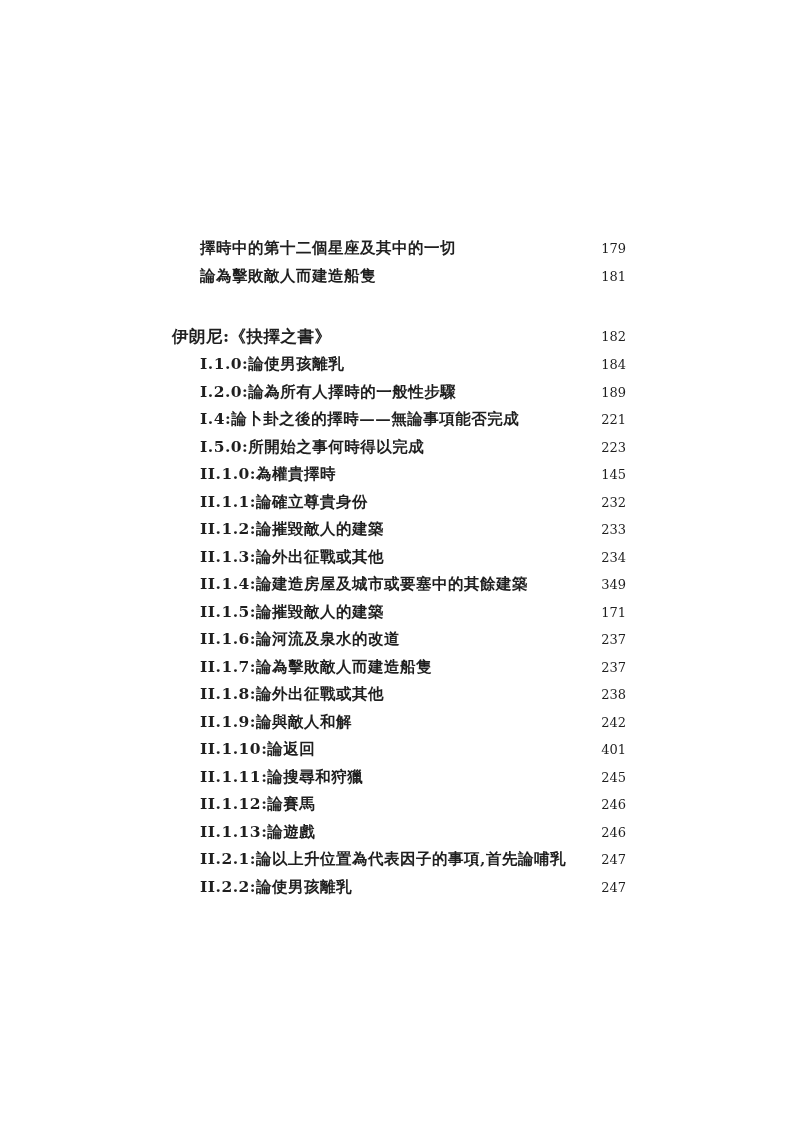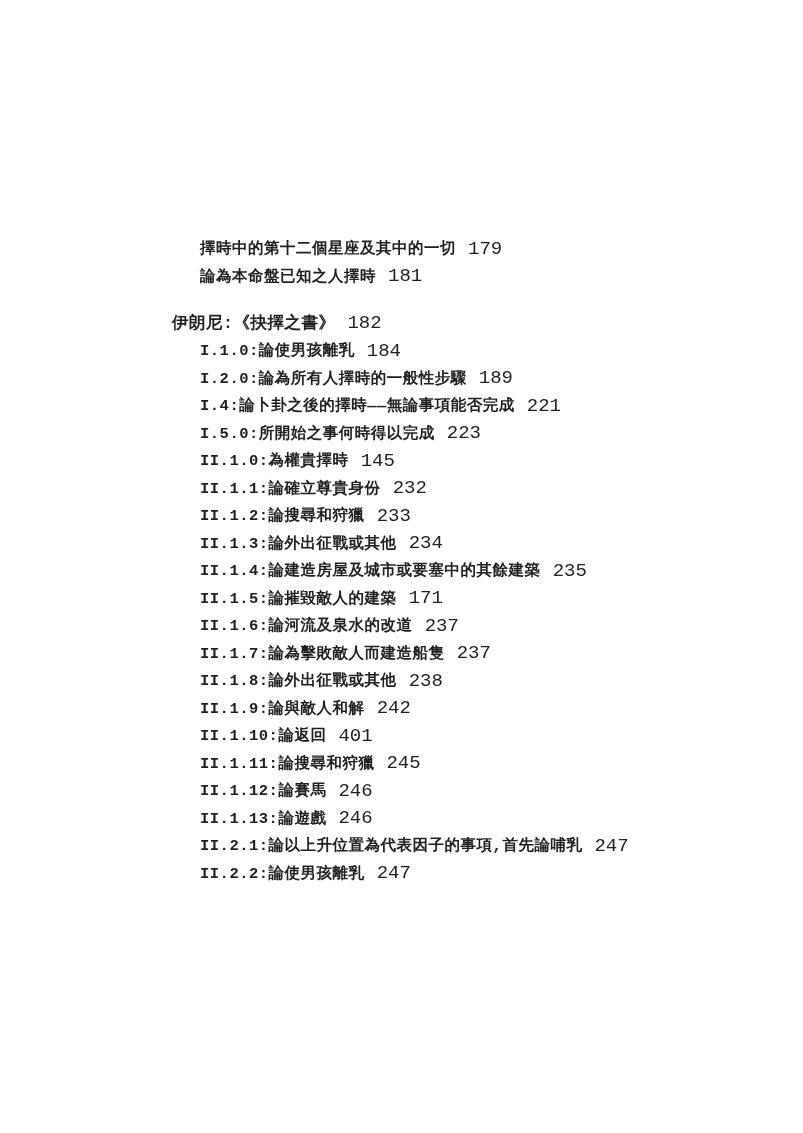--- a/index.html
+++ b/index.html
@@ -23,61 +23,61 @@
     background: #ffffff;
   }
   .toc {
     position: absolute;
     left: 172px;
     top: 235px;
     width: 454px;
   }
   .row {
     display: flex;
+    justify-content: space-between;
     align-items: center;
     height: 27.5px;
     white-space: nowrap;
-    font-family: Liberation Mono, monospace;
   }
   .entry-row {
     padding-left: 28px;
   }
   .entry-title {
     font-size: 15.5px;
     font-weight: 600;
     letter-spacing: 0.5px;
   }
   .header-row {
-    margin-top: 18px;
+    margin-top: 32px;
     height: 29px;
   }
   .section-title {
     font-size: 16.5px;
     font-weight: 700;
     letter-spacing: 0.5px;
   }
   .pagenum {
-    font-size: 19px;
+    font-size: 13px;
     font-weight: 400;
     padding-left: 12px;
   }
 </style>
 </head>
 <body>
 
 <div class="page">
   <div class="toc">
 
     <div id="leading-rows">
         <div class="row entry-row">
     <span class="entry-title">擇時中的第十二個星座及其中的一切</span>
     <span class="pagenum">179</span>
   </div>
         <div class="row entry-row">
-    <span class="entry-title">論為本命盤已知之人擇時</span>
+    <span class="entry-title">論為擊敗敵人而建造船隻</span>
     <span class="pagenum">181</span>
   </div>
       </div>
 
     <div class="row header-row">
       <span class="section-title">伊朗尼:《抉擇之書》</span>
       <span class="pagenum">182</span>
     </div>
 
     <div id="entry-rows">
@@ -99,30 +99,30 @@
   </div>
         <div class="row entry-row">
     <span class="entry-title">II.1.0:為權貴擇時</span>
     <span class="pagenum">145</span>
   </div>
         <div class="row entry-row">
     <span class="entry-title">II.1.1:論確立尊貴身份</span>
     <span class="pagenum">232</span>
   </div>
         <div class="row entry-row">
-    <span class="entry-title">II.1.2:論搜尋和狩獵</span>
+    <span class="entry-title">II.1.2:論摧毀敵人的建築</span>
     <span class="pagenum">233</span>
   </div>
         <div class="row entry-row">
     <span class="entry-title">II.1.3:論外出征戰或其他</span>
     <span class="pagenum">234</span>
   </div>
         <div class="row entry-row">
     <span class="entry-title">II.1.4:論建造房屋及城市或要塞中的其餘建築</span>
-    <span class="pagenum">235</span>
+    <span class="pagenum">349</span>
   </div>
         <div class="row entry-row">
     <span class="entry-title">II.1.5:論摧毀敵人的建築</span>
     <span class="pagenum">171</span>
   </div>
         <div class="row entry-row">
     <span class="entry-title">II.1.6:論河流及泉水的改道</span>
     <span class="pagenum">237</span>
   </div>
         <div class="row entry-row">

